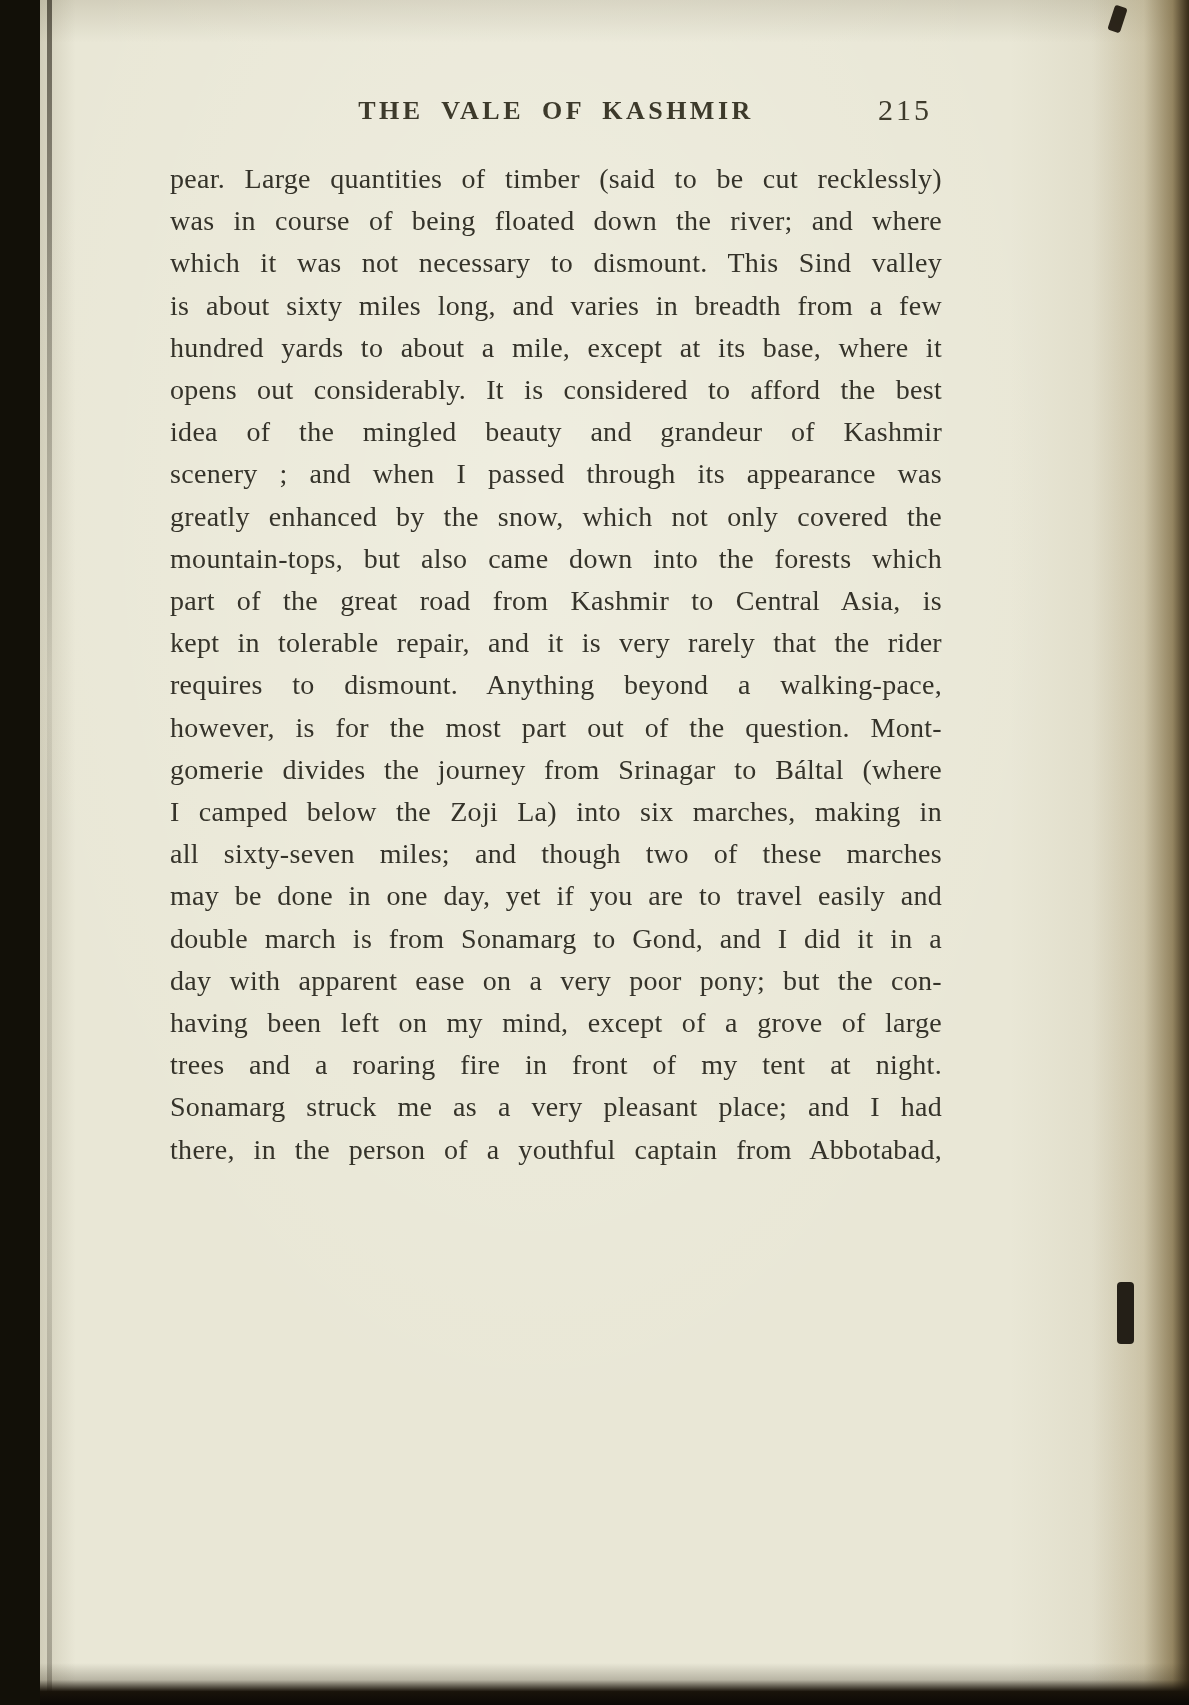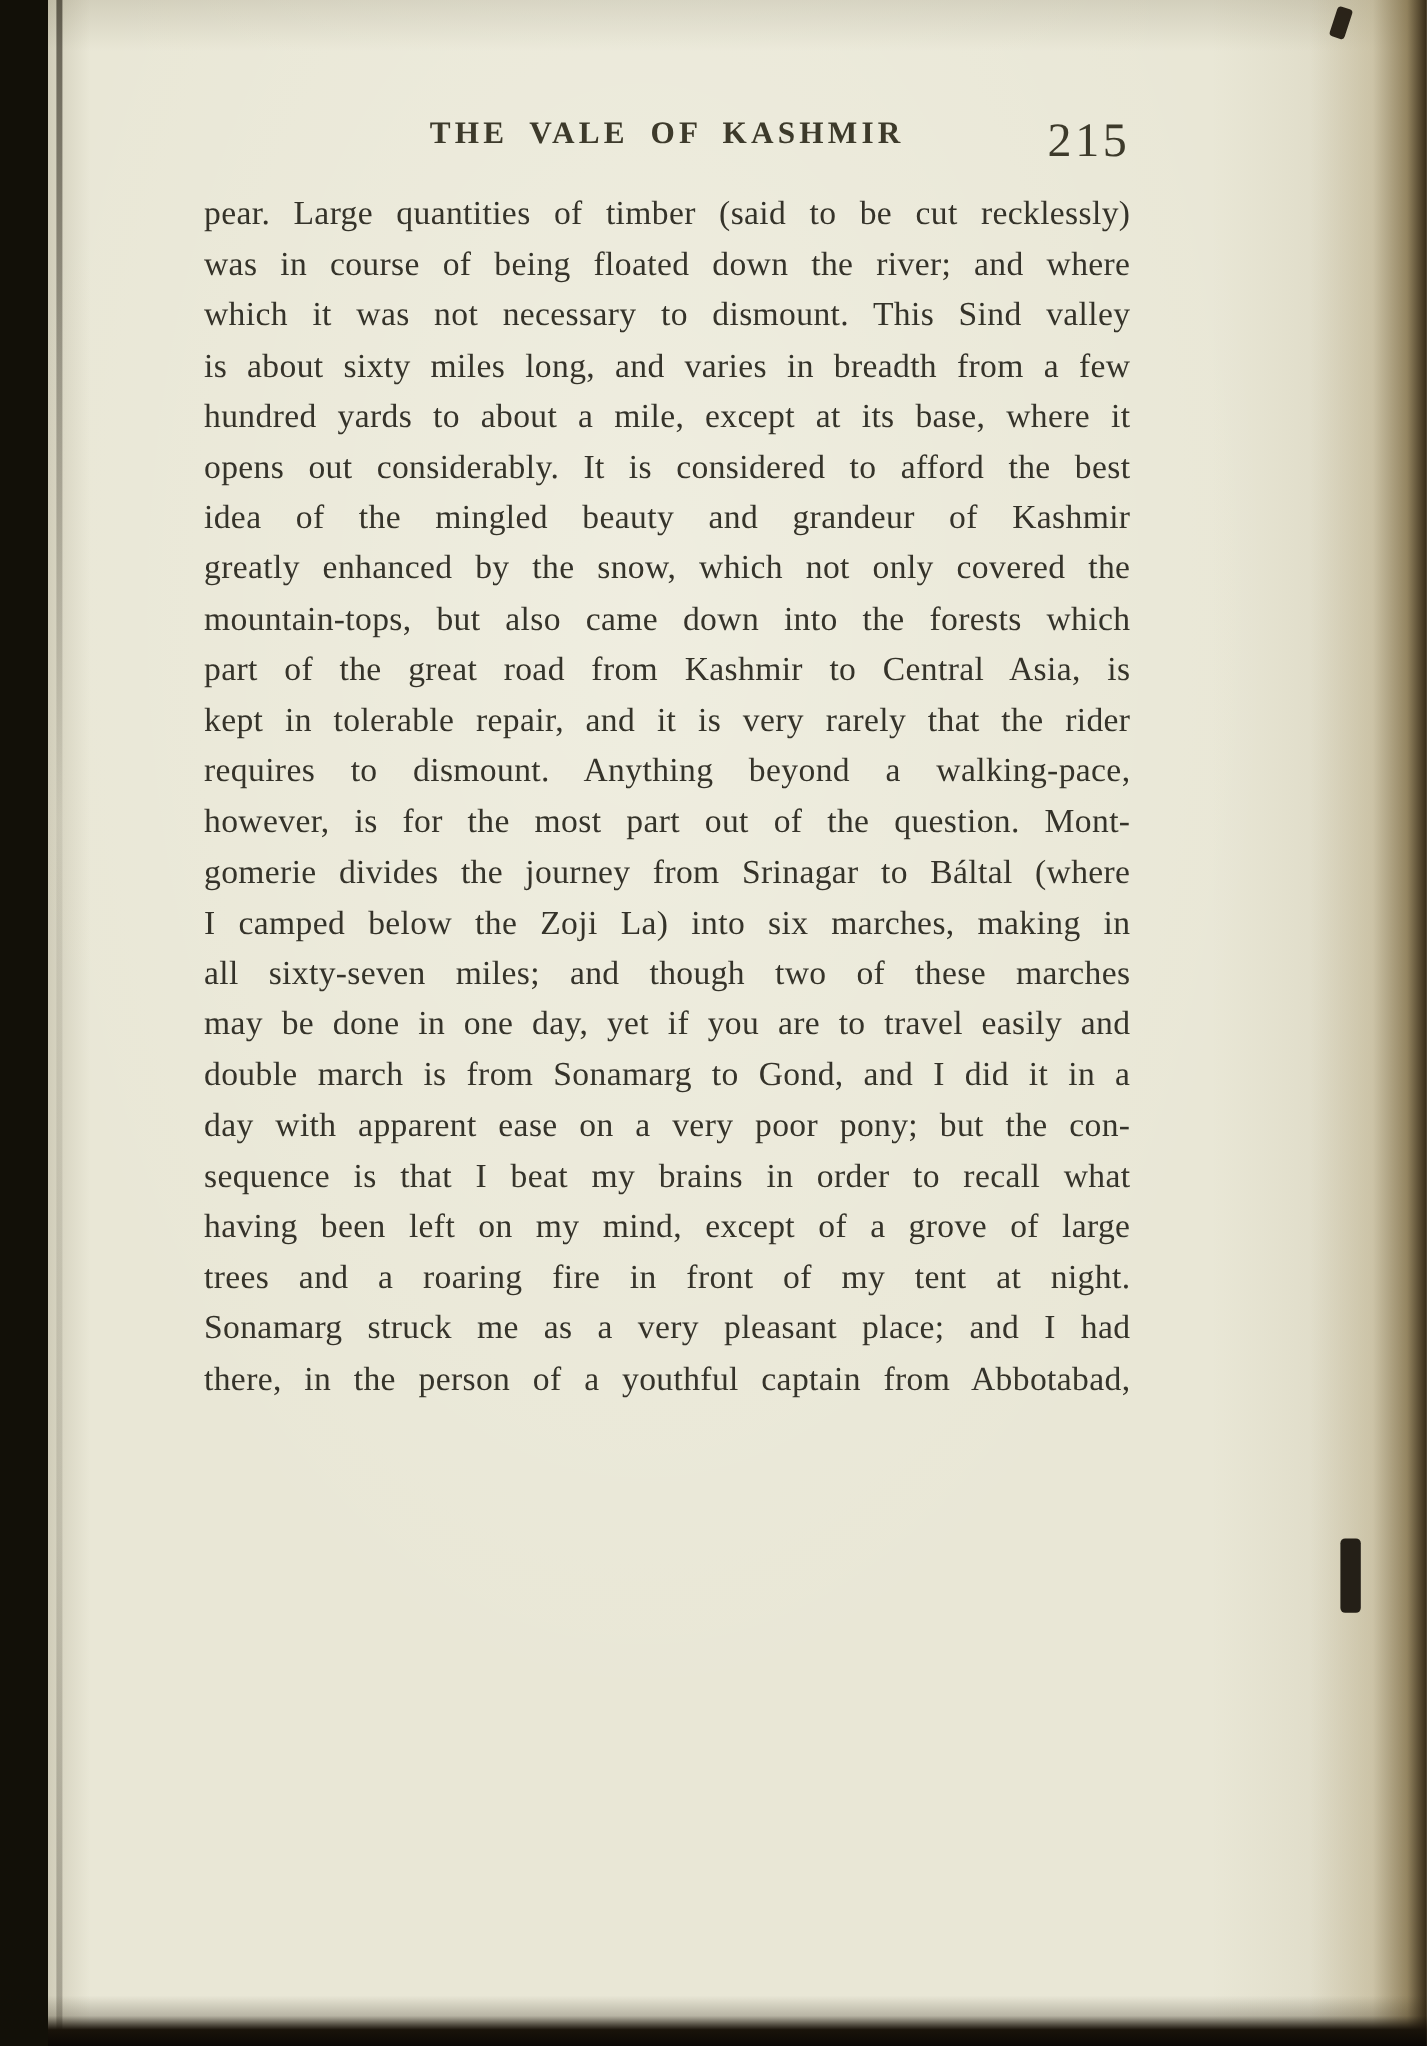--- a/index.html
+++ b/index.html
@@ -53,22 +53,22 @@
   .header {
     position: relative; height: 40px; margin-bottom: 22px;
   }
   .running-title {
     display: block; text-align: center;
     font-weight: 700; font-size: 26px;
     letter-spacing: 3.5px; word-spacing: 8px;
     color: #3d3a2b;
   }
   .page-number {
-    position: absolute; right: 0; top: -3px;
-    font-size: 40px; letter-spacing: 3px; color: #3d3a2b;
+    position: absolute; right: 10px; top: -3px;
+    font-size: 30px; letter-spacing: 3px; color: #3d3a2b;
   }
   .body-text {
     font-size: 28px;
     line-height: 42.2px;
     letter-spacing: 0.3px;
     word-spacing: 1.5px;
     color: #35332a;
   }
   .text-line {
     text-align: justify;
@@ -86,33 +86,33 @@
       <span class="page-number">215</span>
     </div>
     <div class="body-text" id="body-text">
         <div class="text-line">pear. Large quantities of timber (said to be cut recklessly)</div>
         <div class="text-line">was in course of being floated down the river; and where</div>
         <div class="text-line">which it was not necessary to dismount. This Sind valley</div>
         <div class="text-line">is about sixty miles long, and varies in breadth from a few</div>
         <div class="text-line">hundred yards to about a mile, except at its base, where it</div>
         <div class="text-line">opens out considerably. It is considered to afford the best</div>
         <div class="text-line">idea of the mingled beauty and grandeur of Kashmir</div>
+        <div class="text-line">scenery ; and when I passed through its appearance was</div>
         <div class="text-line">greatly enhanced by the snow, which not only covered the</div>
         <div class="text-line">mountain-tops, but also came down into the forests which</div>
         <div class="text-line">part of the great road from Kashmir to Central Asia, is</div>
         <div class="text-line">kept in tolerable repair, and it is very rarely that the rider</div>
         <div class="text-line">requires to dismount. Anything beyond a walking-pace,</div>
         <div class="text-line">however, is for the most part out of the question. Mont-</div>
         <div class="text-line">gomerie divides the journey from Srinagar to Báltal (where</div>
         <div class="text-line">I camped below the Zoji La) into six marches, making in</div>
         <div class="text-line">all sixty-seven miles; and though two of these marches</div>
         <div class="text-line">may be done in one day, yet if you are to travel easily and</div>
         <div class="text-line">double march is from Sonamarg to Gond, and I did it in a</div>
         <div class="text-line">day with apparent ease on a very poor pony; but the con-</div>
-        <div class="text-line">sequence is that I beat my brains in order to recall what</div>
         <div class="text-line">having been left on my mind, except of a grove of large</div>
         <div class="text-line">trees and a roaring fire in front of my tent at night.</div>
         <div class="text-line">Sonamarg struck me as a very pleasant place; and I had</div>
         <div class="text-line">there, in the person of a youthful captain from Abbotabad,</div>
       </div>
   </div>
 
   <div class="edge-left"></div>
   <div class="edge-right"></div>
   <div class="edge-bottom"></div>

